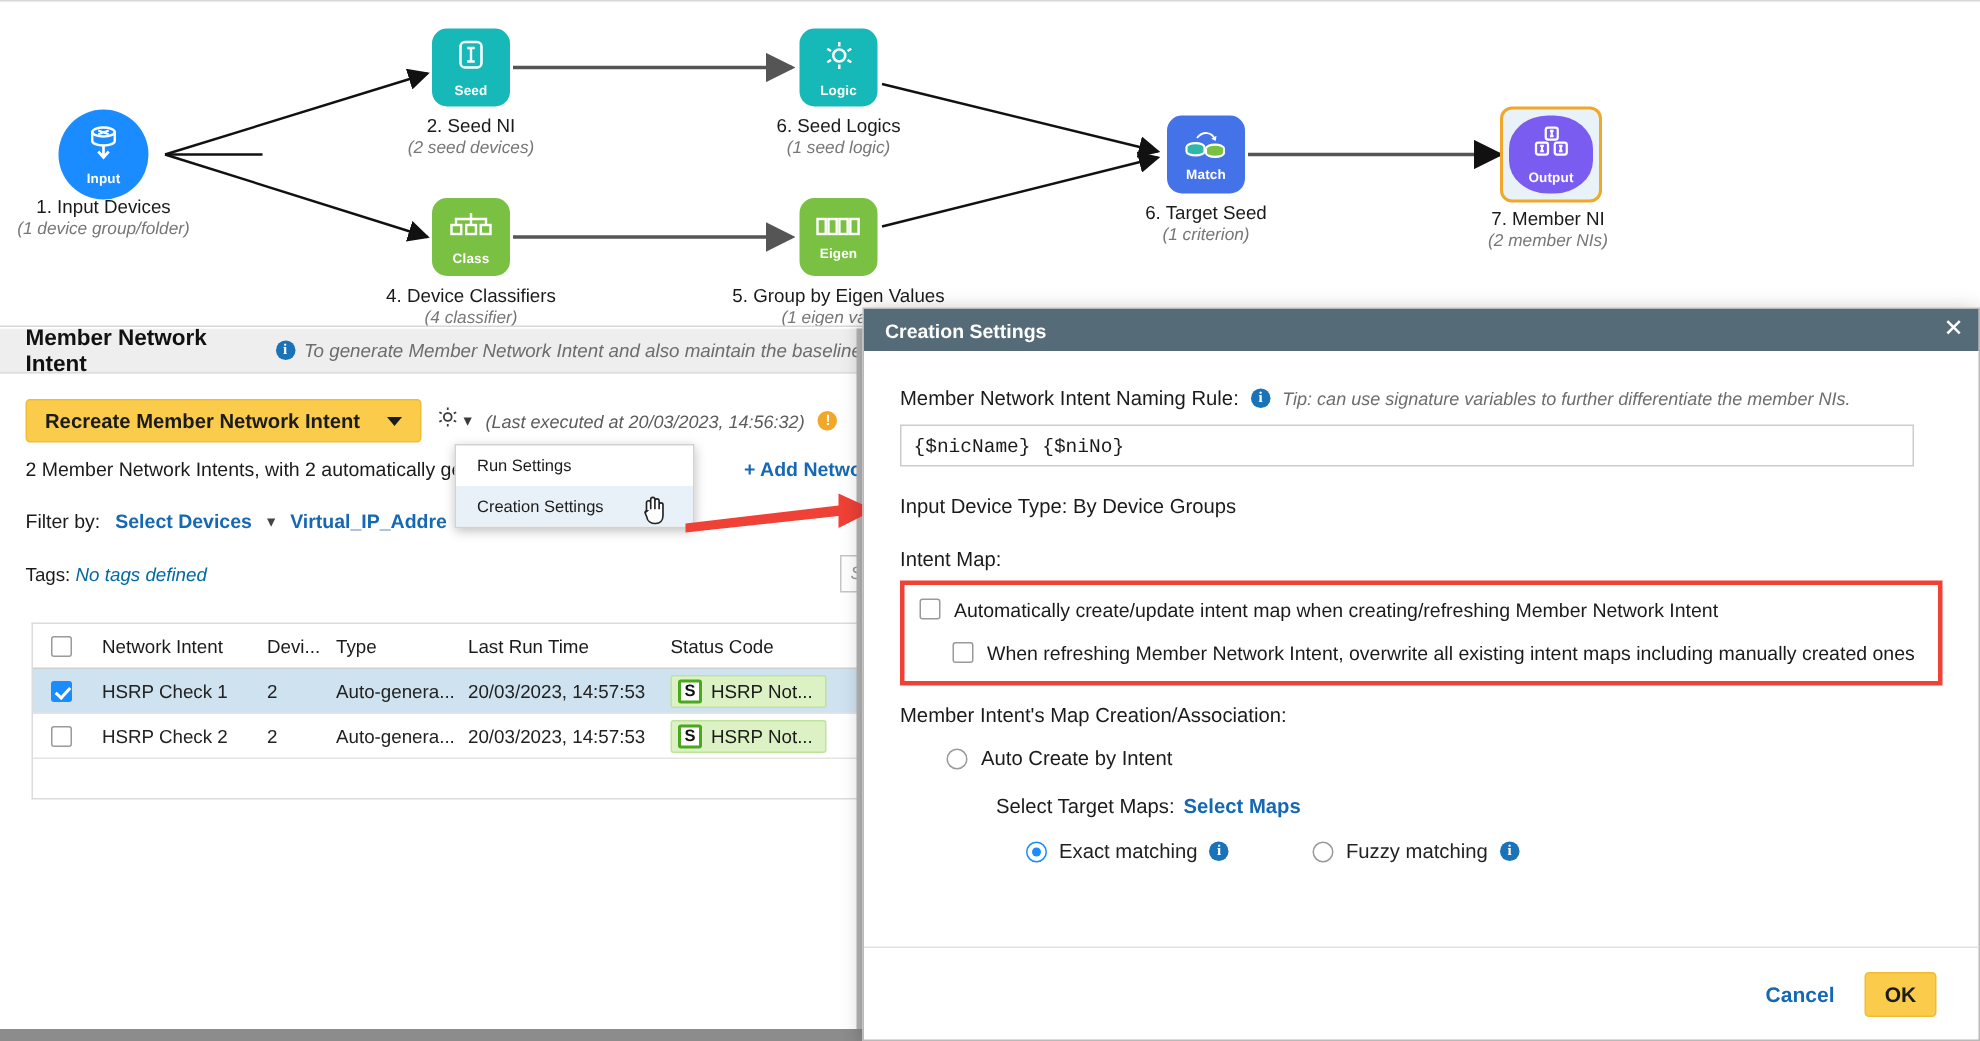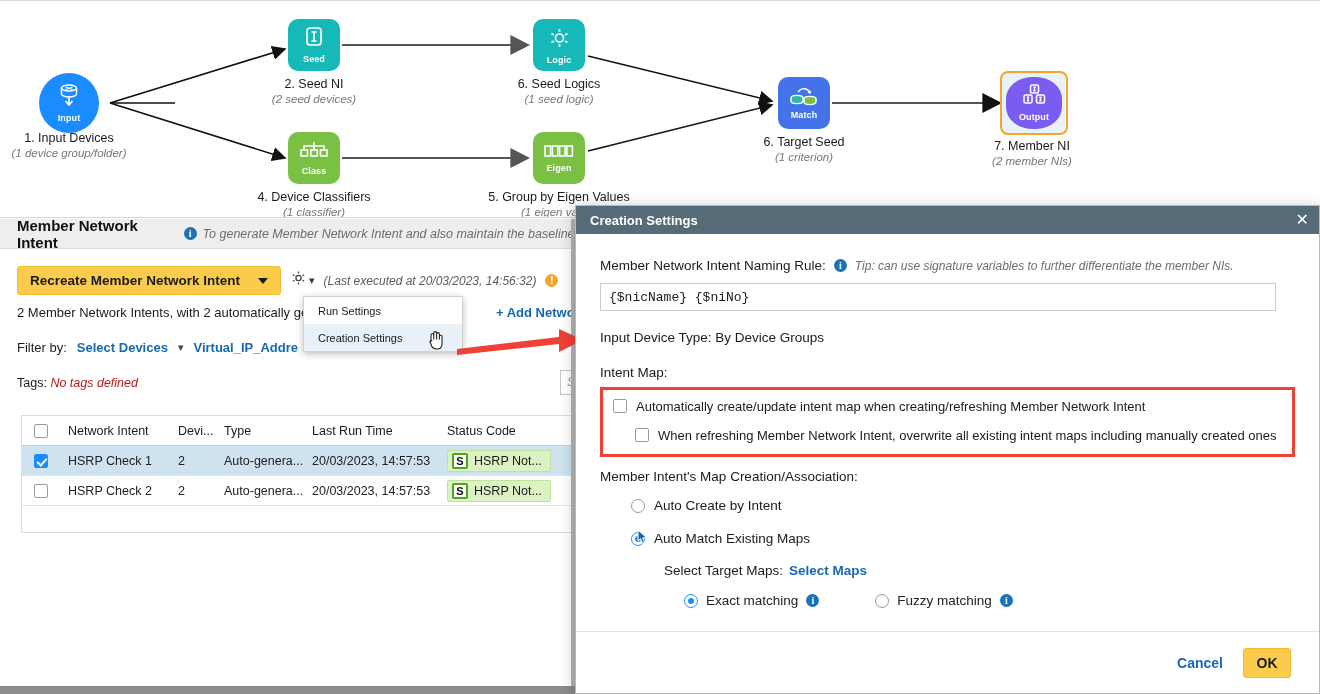--- a/index.html
+++ b/index.html
@@ -81,21 +81,21 @@
   .gearwrap { display:flex; align-items:center; gap:2px; color:#3b3b3b; }
   .lastexec { font-size:12px; color:#5c5c5c; font-style:italic; white-space:nowrap; }
 
   .countline { position:absolute; left:17px; top:86px; font-size:13px; color:#1b1b1b; white-space:nowrap; }
   .addlink { position:absolute; left:496px; top:86px; font-size:13px; color:#1569b3; font-weight:bold; white-space:nowrap; }
   .filterrow { position:absolute; left:17px; top:121px; display:flex; align-items:center; gap:10px; font-size:13px; white-space:nowrap;}
   .filterrow .lbl { color:#1b1b1b; }
   .filterrow .lnk { color:#1569b3; font-weight:bold; }
   .chev { font-size:11px; color:#444; }
   .tagsrow { position:absolute; left:17px; top:157px; font-size:12.5px; color:#1b1b1b; white-space:nowrap; }
-  .tagsrow em { color:#b91c1c; font-style:italic; }
+  .tagsrow em { color:#0369a1; font-style:italic; }
 
   .searchbox {
     position:absolute; left:560px; top:151px; width:120px; height:25px;
     border:1px solid #c6c6c6; background:#fff; font-size:12px; color:#9a9a9a;
     font-style:italic; padding:4px 6px; overflow:hidden;
   }
 
   
   .tbl { position:absolute; left:21px; top:196px; width:565px; border:1px solid #dcdcdc; border-right:none; background:#fff;}
   .tr { display:flex; height:30px; align-items:center; border-bottom:1px solid #e4e4e4; font-size:12.5px; }
@@ -280,21 +280,21 @@
               <rect x="1" y="10" width="6.5" height="6"></rect>
               <rect x="10.8" y="10" width="6.5" height="6"></rect>
               <rect x="20.5" y="10" width="6.5" height="6"></rect>
               <path d="M14,6 L14,10"></path>
             </g>
           </svg>
       </span>
       <span class="clabel">Class</span>
     </div>
     <div class="nd-title">4. Device Classifiers</div>
-    <div class="nd-sub">(1 classifier)</div>
+    <div class="nd-sub">(4 classifier)</div>
   </div>
 
   <div class="node" style="left:533px; top:131px;">
     <div class="chip" style="background:#7ac143;">
       <span class="glyph">
         <svg width="30" height="16" viewBox="0 0 30 16">
             <g fill="none" stroke="#fff" stroke-width="1.6">
               <rect x="1" y="3" width="5.5" height="10"></rect>
               <rect x="8.3" y="3" width="5.5" height="10"></rect>
               <rect x="15.6" y="3" width="5.5" height="10"></rect>
@@ -503,29 +503,20 @@
       </div>
     </div>
 
     <div class="assoc-h">Member Intent's Map Creation/Association:</div>
 
     <div class="rdorow opt1">
       <span class="rdo"></span>
       <span>Auto Create by Intent</span>
     </div>
 
-    <div class="rdorow opt2">
-      <span class="rdo on"></span>
-      <span>Auto Match Existing Maps</span>
-      <span style="position:absolute; left:1px; top:-4px; pointer-events:none;">
-        <svg width="19" height="20" viewBox="0 0 19 20">
-            <path d="M6,3 L6,14 L8.6,11.6 L10.4,16.2 L12.6,15.3 L10.8,10.9 L14.4,10.6 Z" fill="#1569b3" stroke="#fff" stroke-width="1"></path>
-          </svg>
-      </span>
-    </div>
 
     <div class="selmaps">
       <span>Select Target Maps:</span>
       <span class="lnk">Select Maps</span>
     </div>
 
     <div class="matchrow">
       <span class="grp">
         <span class="rdo on"></span>
         <span>Exact matching</span>

